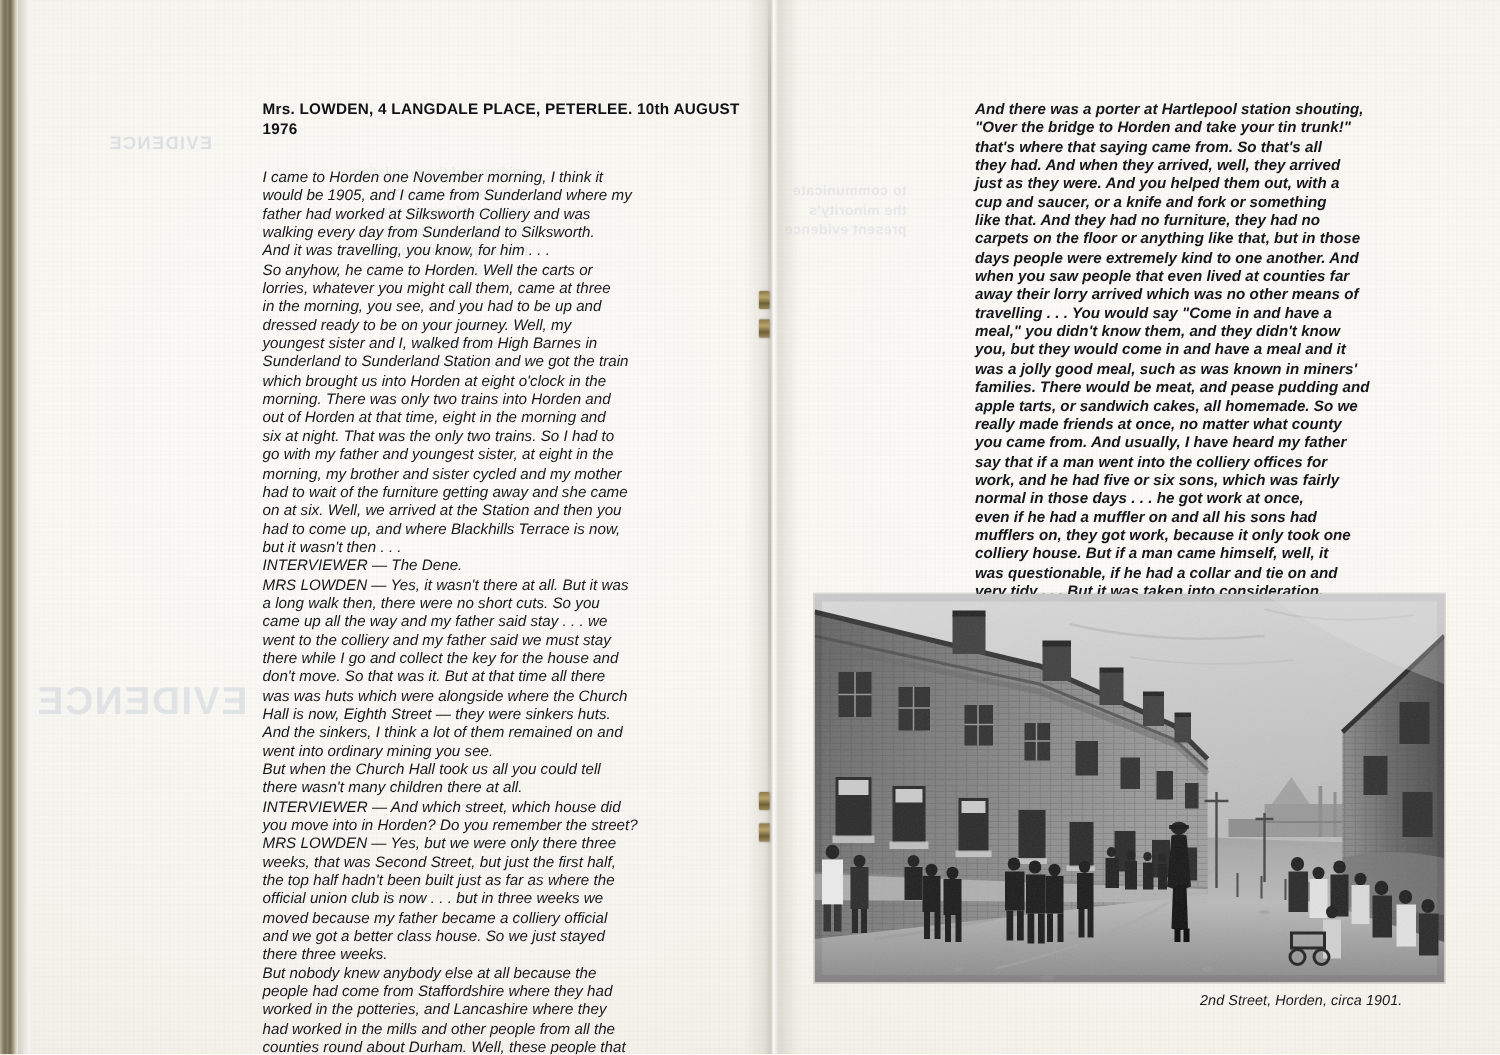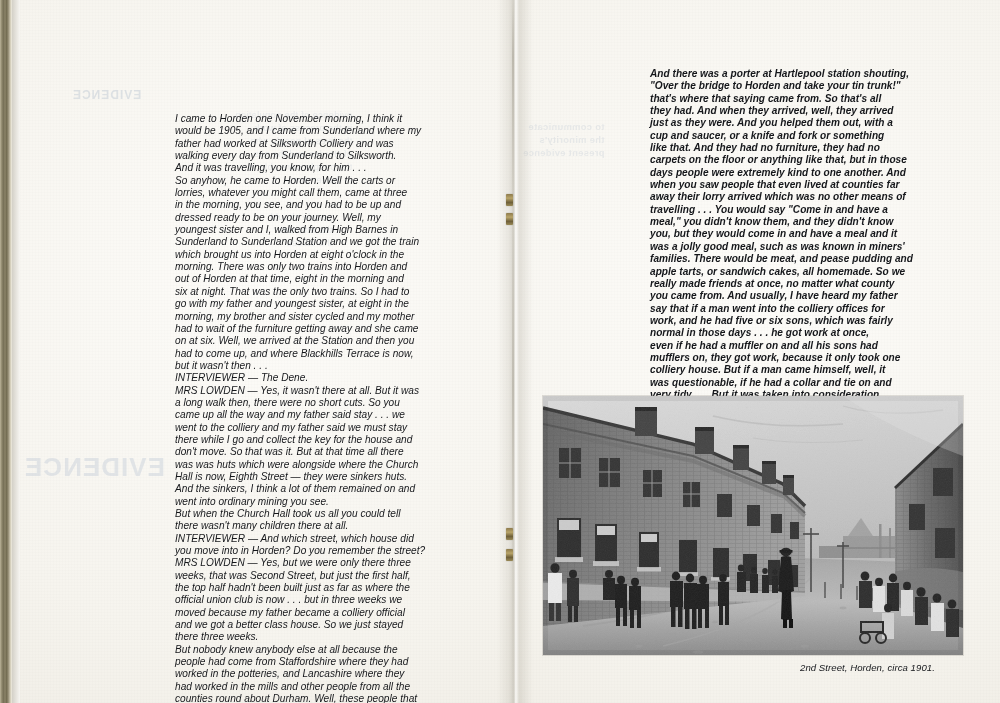--- a/index.html
+++ b/index.html
@@ -196,20 +196,24 @@
     <div class="ghost-soft" style="left:215px; top:108px; text-align:left;">evidence of the population
 in the process of work
 the lives of people who
 of Horden and the pits
 the people were able to
 in the terraces</div>
     <div class="ghost-soft" style="left:250px; top:210px;">people should
 the attitudes
 the values</div>
 
+    <div class="col col-left" style="top:68px;">
+      <div class="heading">Mrs. LOWDEN, 4 LANGDALE PLACE, PETERLEE.
+10th AUGUST 1976</div>
+    </div>
 
     <div class="col col-left" style="top:113px;">
       <div class="body-text">I came to Horden one November morning, I think it
 would be 1905, and I came from Sunderland where my
 father had worked at Silksworth Colliery and was
 walking every day from Sunderland to Silksworth.
 And it was travelling, you know, for him . . .
 So anyhow, he came to Horden. Well the carts or
 lorries, whatever you might call them, came at three
 in the morning, you see, and you had to be up and

